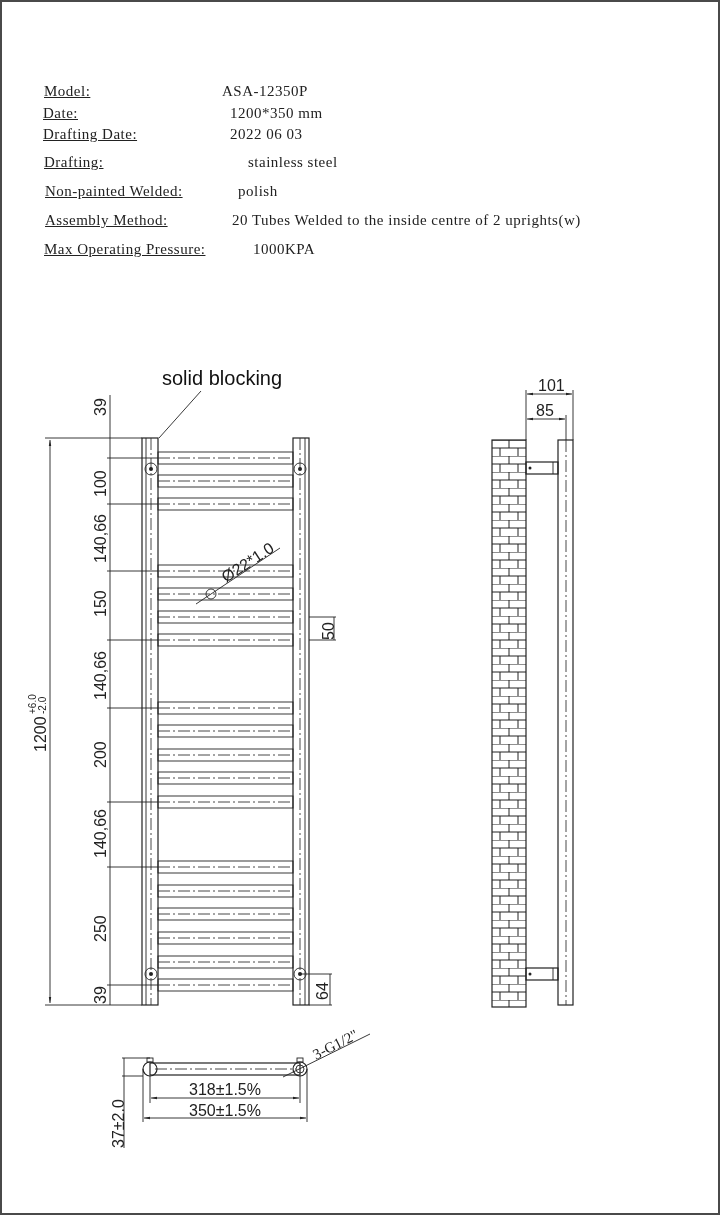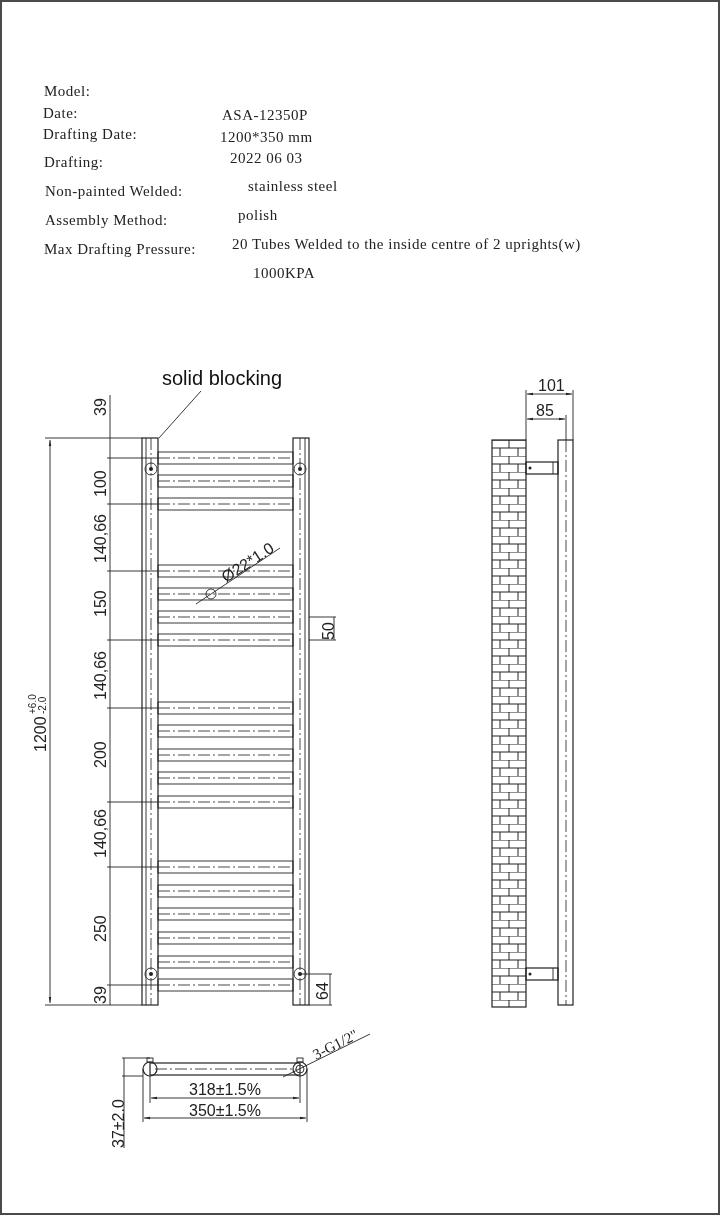--- a/index.html
+++ b/index.html
@@ -1,59 +1,59 @@
 <!DOCTYPE html>
 <html><head>
 <meta charset="utf-8">
 <style>
   html, body { margin: 0; padding: 0; background: #ffffff; }
   body { width: 720px; height: 1215px; position: relative; overflow: hidden; }
   .frame { position: absolute; left: 0; top: 0; width: 716px; height: 1211px; border: 2px solid #4a4a4a; }
   .spec { position: absolute; font-family: "Liberation Serif", "DejaVu Serif", serif; font-size: 15px; color: #222; letter-spacing: 0.5px; white-space: nowrap; }
-  .spec .lbl { position: absolute; left: 0; }
-  .spec .val { position: absolute; margin-top: 24px; }
+  .spec .lbl { position: absolute; left: 0; text-decoration: underline; }
+  .spec .val { position: absolute; }
   svg { position: absolute; left: 0; top: 0; }
   .dim { font-family: "Liberation Sans", "DejaVu Sans", sans-serif; font-size: 16px; fill: #222; }
   .note { font-family: "Liberation Sans", "DejaVu Sans", sans-serif; font-size: 20px; fill: #111; }
   .serif-note { font-family: "Liberation Serif", "DejaVu Serif", serif; font-size: 15px; fill: #222; }
   .ln { stroke: #222; stroke-width: 1.2; fill: none; }
   .thin { stroke: #222; stroke-width: 0.9; fill: none; }
   .cl { stroke: #333; stroke-width: 0.9; fill: none; stroke-dasharray: 12 3 2 3; }
 </style>
 </head>
 <body>
 
 <div class="frame"></div>
 
 <div class="spec" style="left:44px;top:83px;">
   <span class="lbl">Model:</span>
   <span class="val" style="left:178px">ASA-12350P</span>
 </div>
 <div class="spec" style="left:43px;top:105px;">
   <span class="lbl">Date:</span>
-  <span class="val" style="left:177px">1200*350 mm</span>
+  <span class="val" style="left:187px">1200*350 mm</span>
 </div>
 <div class="spec" style="left:43px;top:126px;">
   <span class="lbl">Drafting Date:</span>
   <span class="val" style="left:187px">2022 06 03</span>
 </div>
 <div class="spec" style="left:44px;top:154px;">
   <span class="lbl">Drafting:</span>
   <span class="val" style="left:204px">stainless steel</span>
 </div>
 <div class="spec" style="left:45px;top:183px;">
   <span class="lbl">Non-painted Welded:</span>
   <span class="val" style="left:193px">polish</span>
 </div>
 <div class="spec" style="left:45px;top:212px;">
   <span class="lbl">Assembly Method:</span>
   <span class="val" style="left:187px">20 Tubes Welded to the inside centre of 2 uprights(w)</span>
 </div>
 <div class="spec" style="left:44px;top:241px;">
-  <span class="lbl">Max Drafting Pressure:</span>
+  <span class="lbl">Max Operating Pressure:</span>
   <span class="val" style="left:209px">1000KPA</span>
 </div>
 
 <svg width="720" height="1215" viewBox="0 0 720 1215">
   <defs>
     <marker id="arr" viewBox="0 0 10 10" refX="10" refY="5" markerWidth="7" markerHeight="7" orient="auto-start-reverse">
       <path d="M0,3 L10,5 L0,7 z" fill="#222"></path>
     </marker>
     <pattern id="brick" x="492" y="440" width="34" height="16" patternUnits="userSpaceOnUse">
       <rect width="34" height="16" fill="#fff"></rect>

